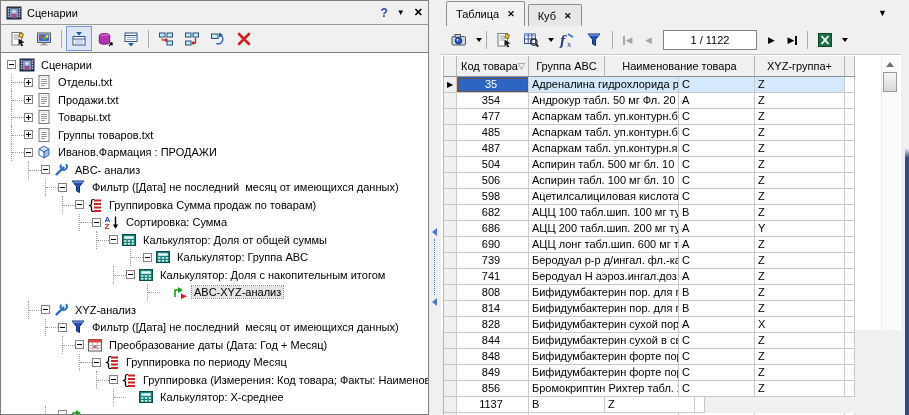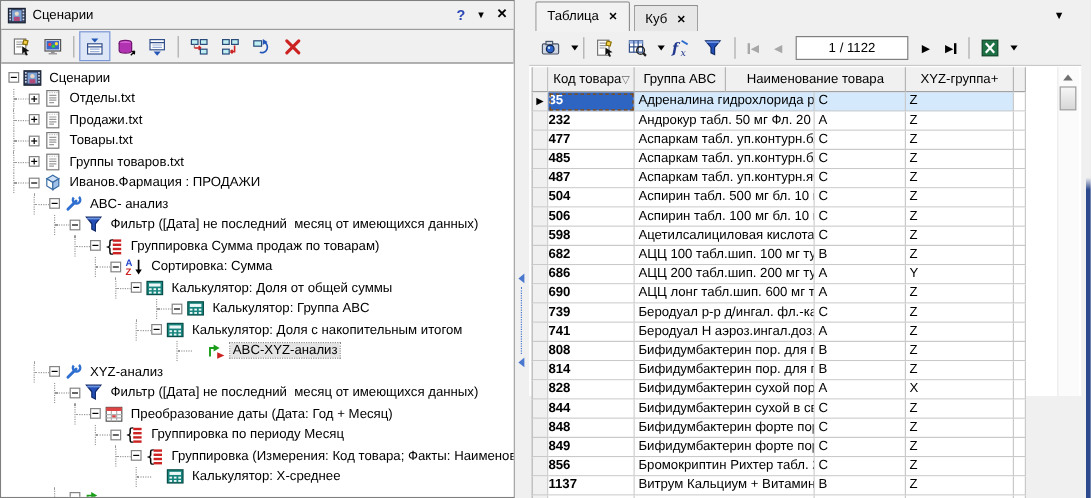--- a/index.html
+++ b/index.html
@@ -68,21 +68,21 @@
 
   
   .grid{position:absolute;left:2px;top:1px;}
   .grow{display:flex;}
   .gc{box-sizing:border-box;flex:none;overflow:hidden;white-space:pre;line-height:15px;
       border-right:1px solid #c9c9c9;border-bottom:1px solid #c9c9c9;background:#fff;height:16px;}
   .hrow .gc{height:21px;line-height:20px;background:#f0f0f0;border-right:1px solid #b5b5b5;
             border-bottom:1px solid #8f8f8f;text-align:center;}
   .hrow .gc.first{border-left:1px solid #b5b5b5;}
   .gc.ind{background:#f0f0f0;border-left:1px solid #b5b5b5;text-align:center;font-size:8px;line-height:15px;}
-  .gc.num{text-align:left;padding-right:3px;font-weight:bold;}
+  .gc.num{text-align:center;padding-right:3px;}
   .gc.txt{padding-left:3px;}
   .hrow .hc1{display:flex;align-items:center;text-align:left;padding:0 4px;}
   .hc1 .hlbl{flex:1;text-align:left;}
   .hc1 .sortg{font-size:9px;color:#6a6a6a;}
   .grow.sel .gc{background:#d4eafc;}
   .grow.sel .gc.ind{background:#f0f0f0;}
   .grow.sel .gc.selcell{background:#2e65c2;color:#fff;outline:1px dashed #8a4a00;outline-offset:-2px;}
 
   
   .vscroll{position:absolute;top:1px;right:2px;width:17px;bottom:0;background:#fbfbfb;border-left:1px solid #ececec;}
@@ -477,21 +477,21 @@
           <div class="grow sel">
             <div class="gc ind" style="width: 14px;">▶</div>
             <div class="gc num selcell" style="width: 72px;">35</div>
             <div class="gc txt" style="width: 150px;">Адреналина гидрохлорида ра</div>
             <div class="gc txt" style="width: 76px;">C</div>
             <div class="gc txt" style="width: 90px;">Z</div>
             <div class="gc" style="width: 10px; background: rgb(255, 255, 255);"></div>
           </div>
           <div class="grow">
             <div class="gc ind" style="width: 14px;"></div>
-            <div class="gc num" style="width: 72px;">232</div>
+            <div class="gc num" style="width: 72px;">354</div>
             <div class="gc txt" style="width: 150px;">Андрокур табл. 50 мг Фл. 20 к</div>
             <div class="gc txt" style="width: 76px;">A</div>
             <div class="gc txt" style="width: 90px;">Z</div>
             <div class="gc" style="width: 10px;"></div>
           </div>
           <div class="grow">
             <div class="gc ind" style="width: 14px;"></div>
             <div class="gc num" style="width: 72px;">477</div>
             <div class="gc txt" style="width: 150px;">Аспаркам табл. уп.контурн.б/</div>
             <div class="gc txt" style="width: 76px;">C</div>
@@ -630,21 +630,20 @@
             <div class="gc ind" style="width: 14px;"></div>
             <div class="gc num" style="width: 72px;">856</div>
             <div class="gc txt" style="width: 150px;">Бромокриптин Рихтер табл. 2</div>
             <div class="gc txt" style="width: 76px;">C</div>
             <div class="gc txt" style="width: 90px;">Z</div>
             <div class="gc" style="width: 10px;"></div>
           </div>
           <div class="grow">
             <div class="gc ind" style="width: 14px;"></div>
             <div class="gc num" style="width: 72px;">1137</div>
-            <div class="gc txt" style="width: 150px;">Витрум Кальциум + Витамин</div>
             <div class="gc txt" style="width: 76px;">B</div>
             <div class="gc txt" style="width: 90px;">Z</div>
             <div class="gc" style="width: 10px;"></div>
           </div>
           <div class="grow">
             <div class="gc ind" style="width: 14px;"></div>
             <div class="gc" style="width: 72px;"></div>
             <div class="gc" style="width: 150px;"></div>
             <div class="gc" style="width: 76px;"></div>
             <div class="gc" style="width: 90px;"></div>

